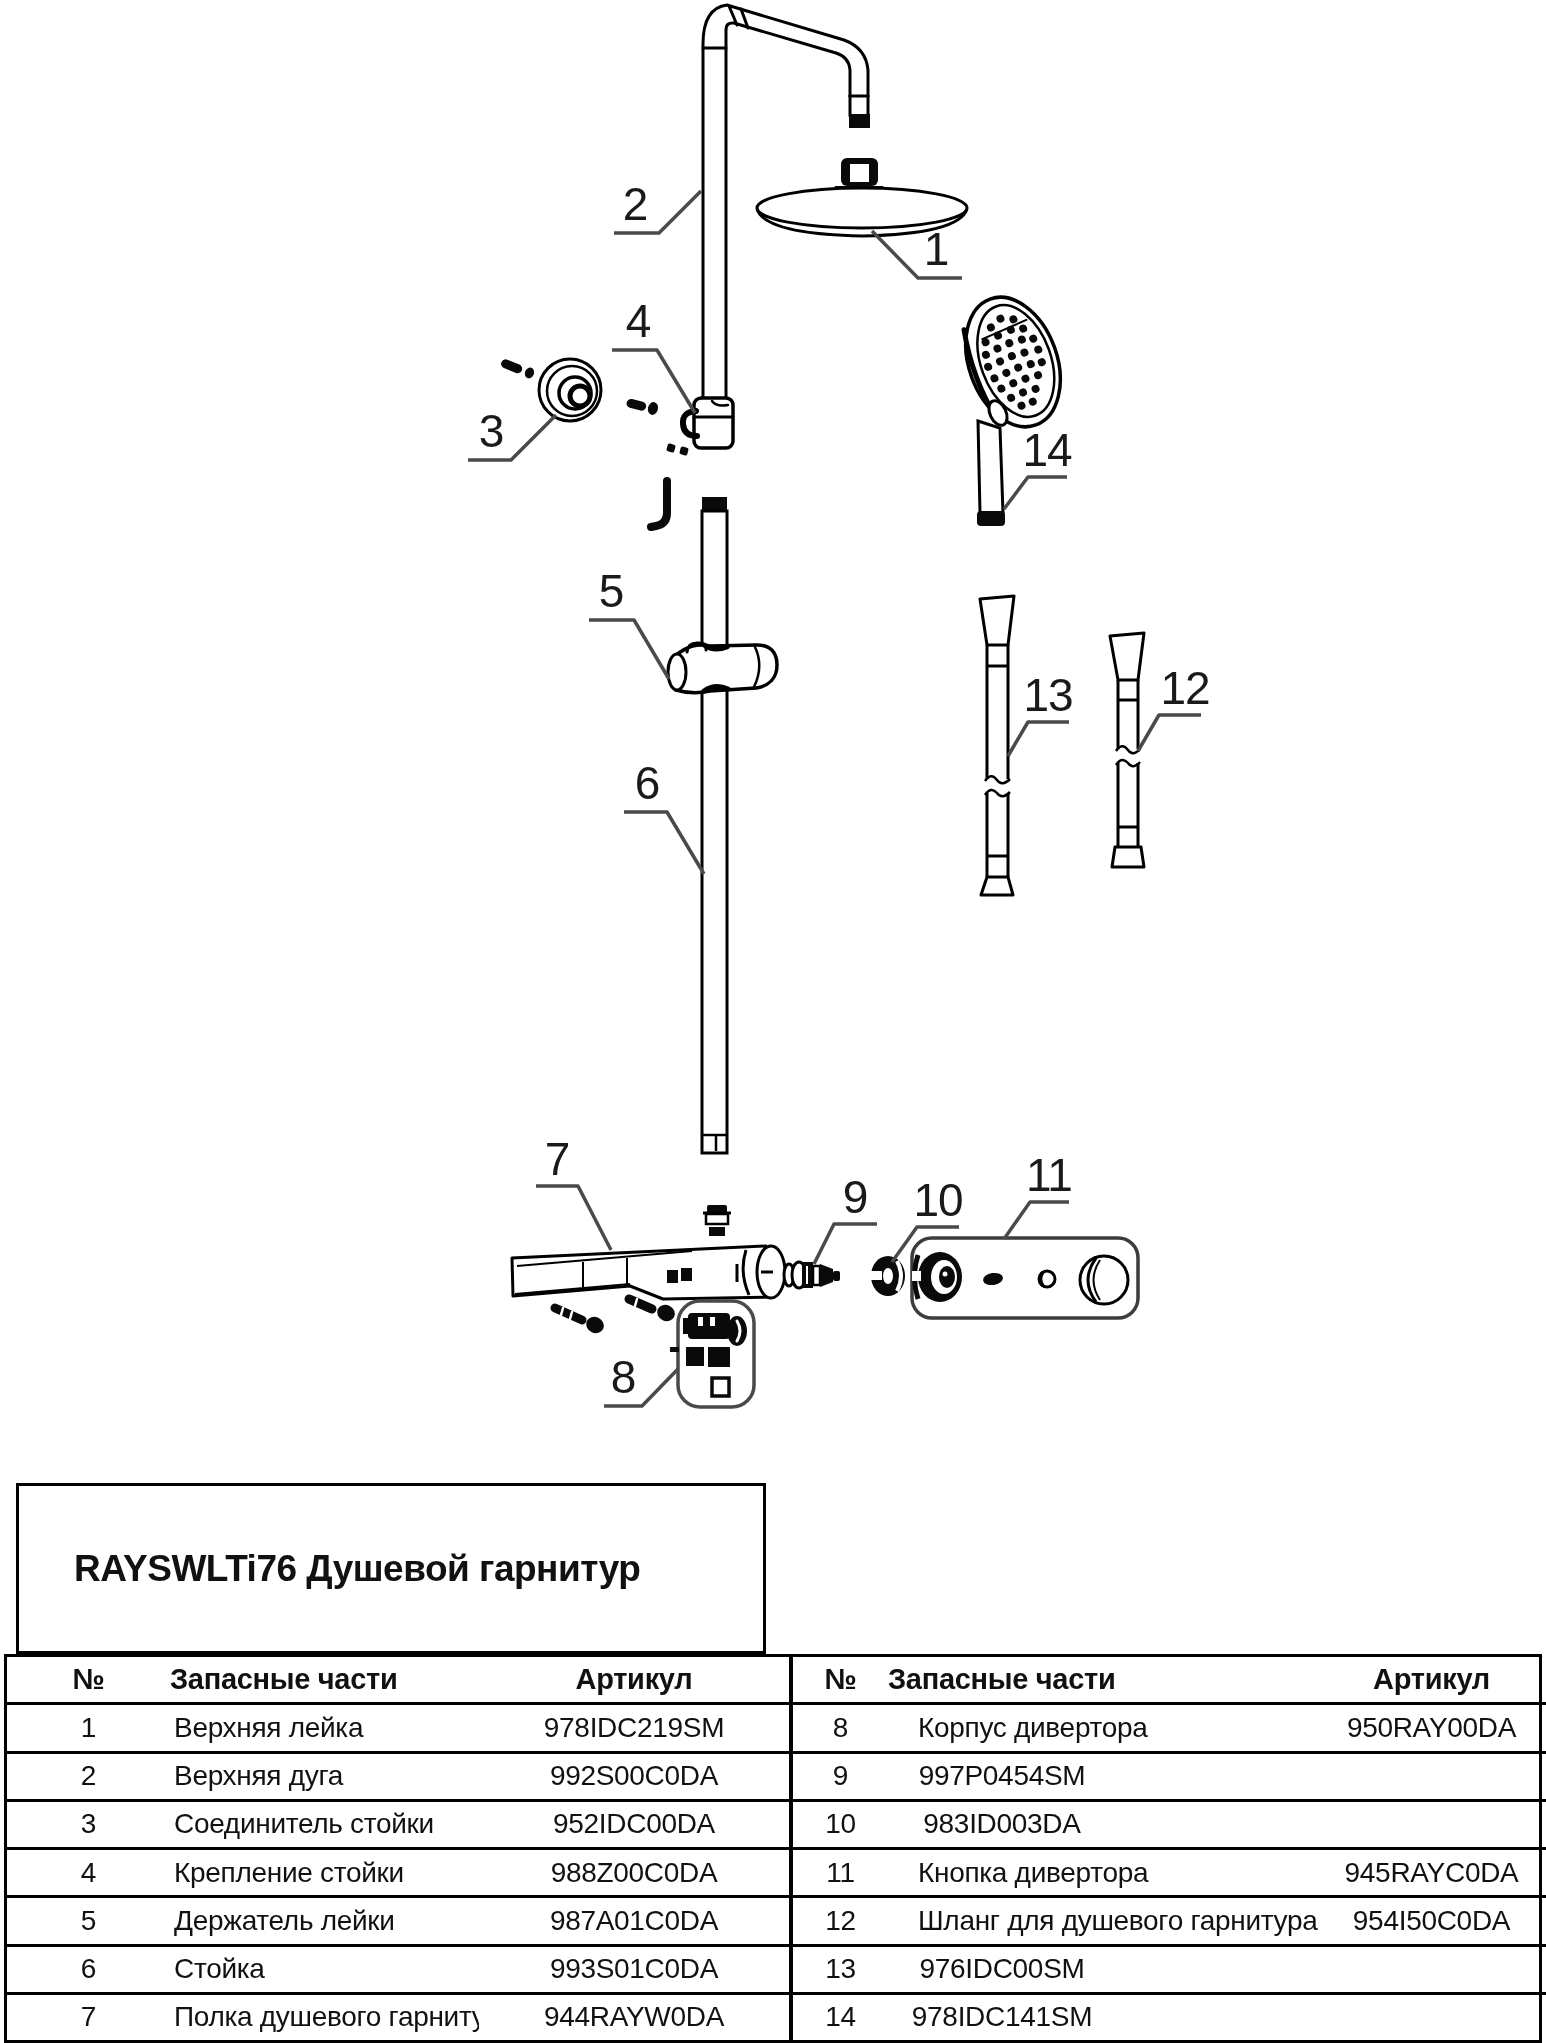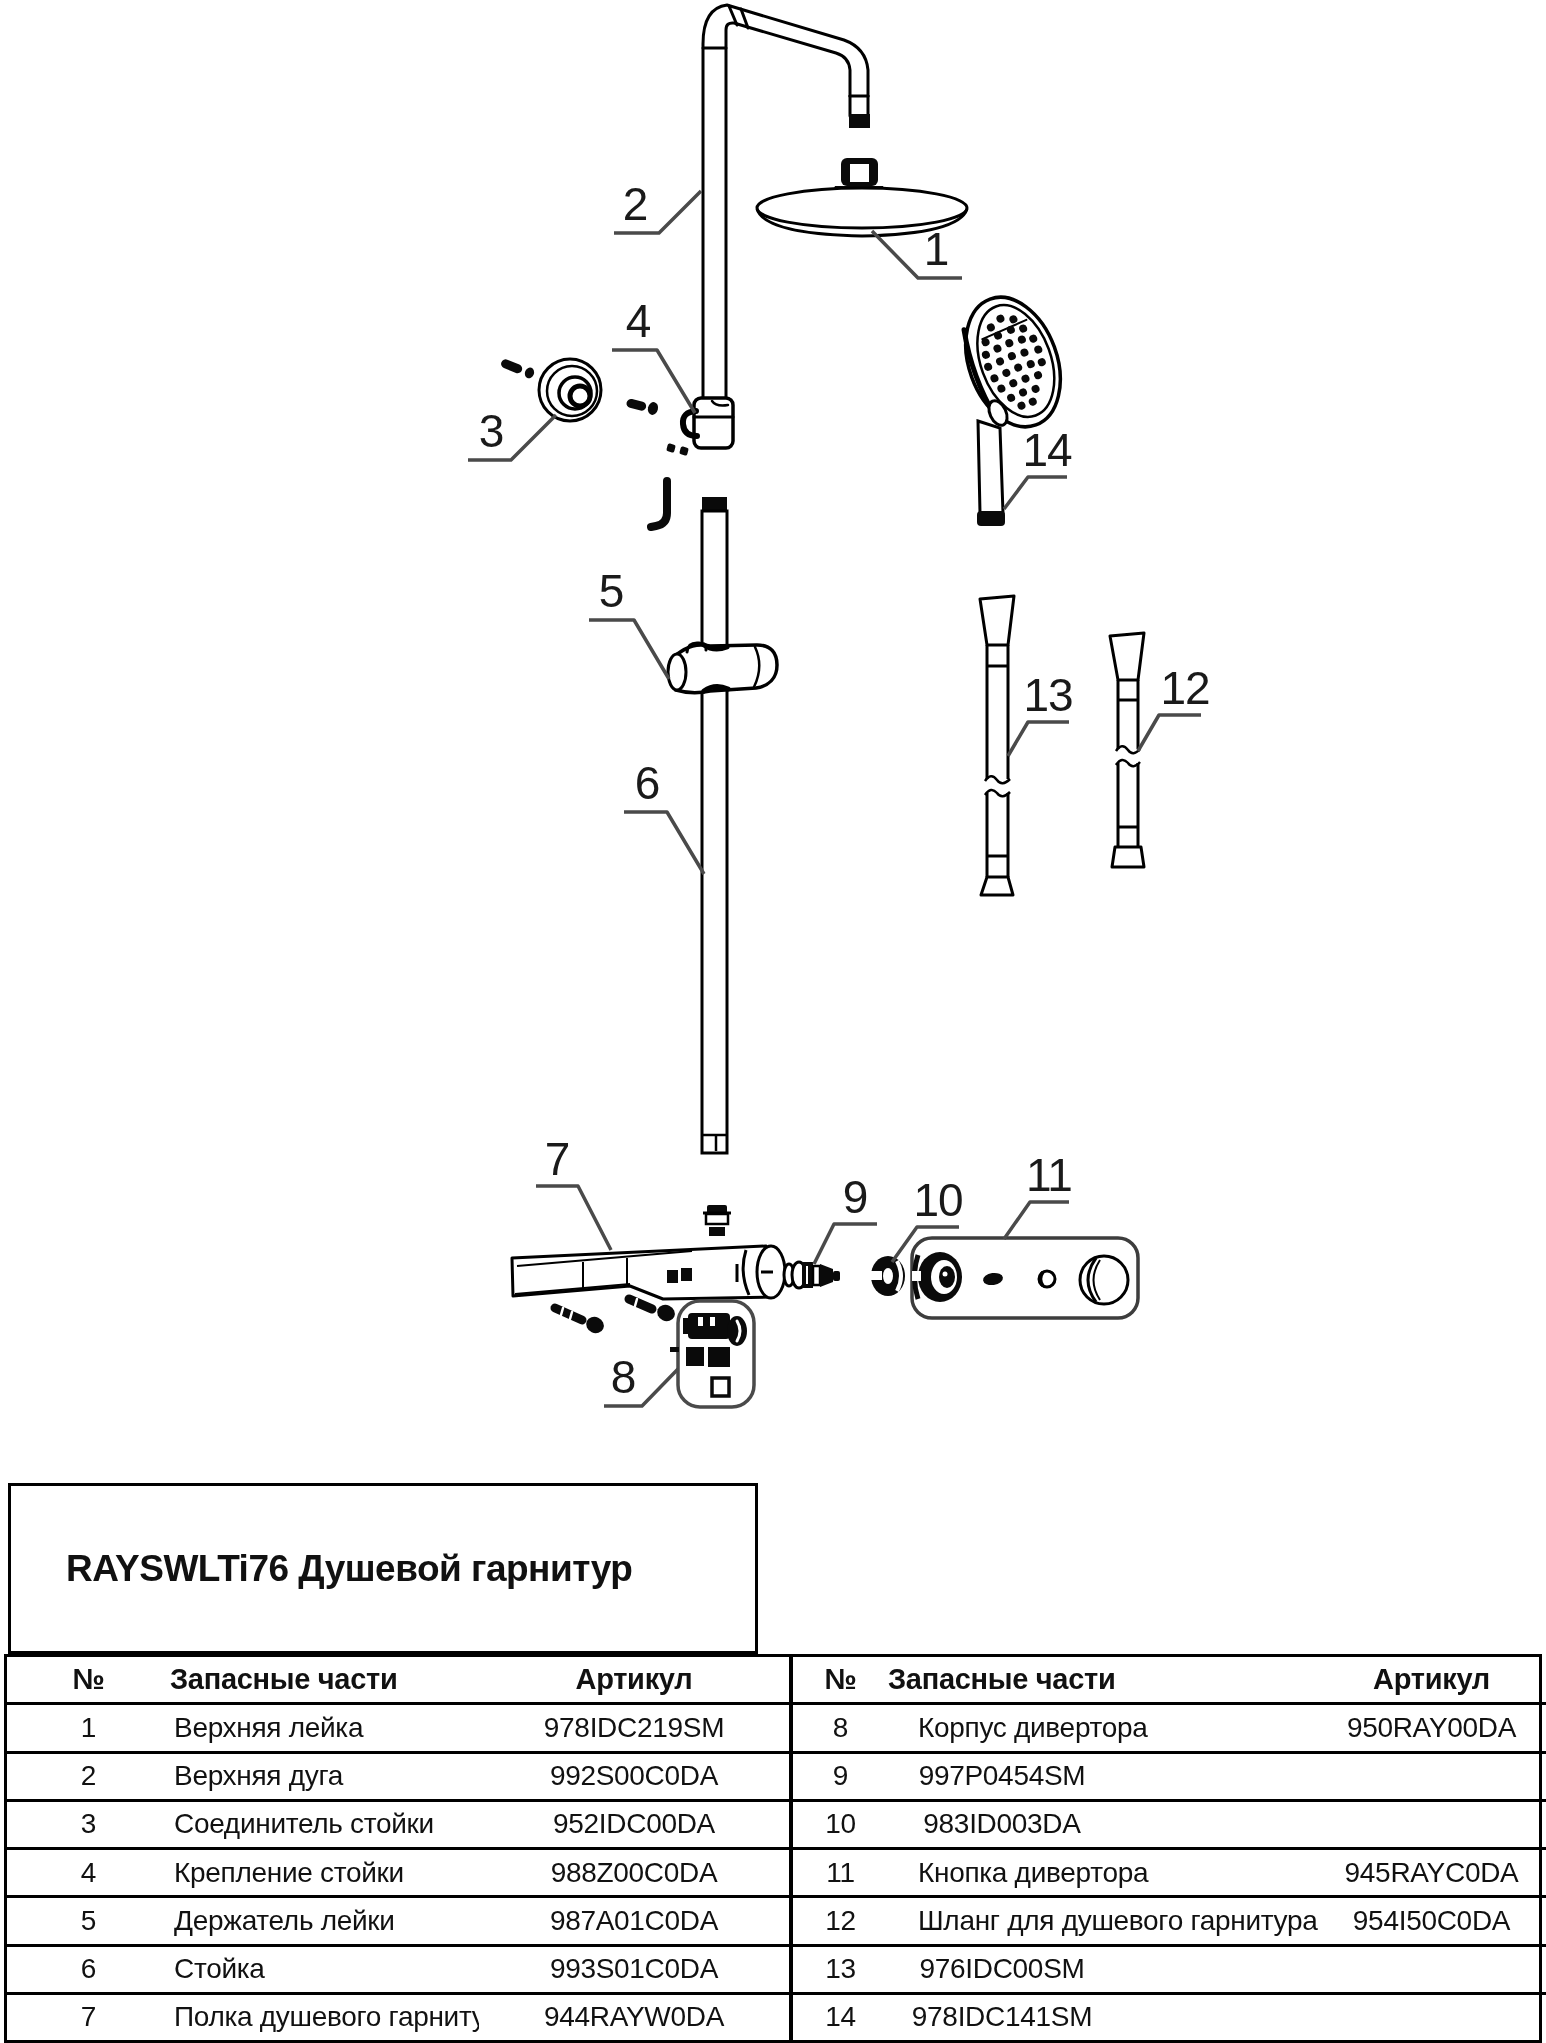--- a/index.html
+++ b/index.html
@@ -1,21 +1,21 @@
 <!DOCTYPE html>
 <html><head>
 <meta charset="utf-8">
 <style>
   *{margin:0;padding:0;box-sizing:border-box}
   html,body{background:#fff}
   body{width:1546px;height:2043px;position:relative;font-family:"Liberation Sans",sans-serif;color:#111;overflow:hidden}
   .stage{position:absolute;left:0;top:0;width:1546px;height:2043px}
   svg.draw{position:absolute;left:0;top:0}
   .callout{position:absolute;width:64px;text-align:center;font-size:46px;line-height:1;color:#1a1a1a;letter-spacing:-1px}
-  .titlebox{position:absolute;left:8px;top:1483px;width:750px;height:171px;border:3px solid #000;
+  .titlebox{position:absolute;left:16px;top:1483px;width:750px;height:171px;border:3px solid #000;
             display:flex;flex-direction:column;justify-content:center;padding-left:55px;gap:16px;background:#fff}
   .titlebox .t{font-size:37px;font-weight:700;letter-spacing:-0.5px}
   .tables{position:absolute;left:4px;top:1654px;width:1538px;height:389px;border:3px solid #000;display:flex;background:#fff}
   .thalf{display:flex;flex-direction:column;height:100%}
   .thalf.left{width:786px;border-right:4px solid #000}
   .thalf.right{flex:1}
   .trow{flex:1;display:flex;align-items:center;border-top:3px solid #000;font-size:28px;letter-spacing:-0.3px;white-space:nowrap}
   .trow.head{border-top:none;font-weight:700;font-size:29px}
   .left .c-num{width:163px;text-align:center}
   .left .c-name{flex:1;padding-left:4px;overflow:hidden}

